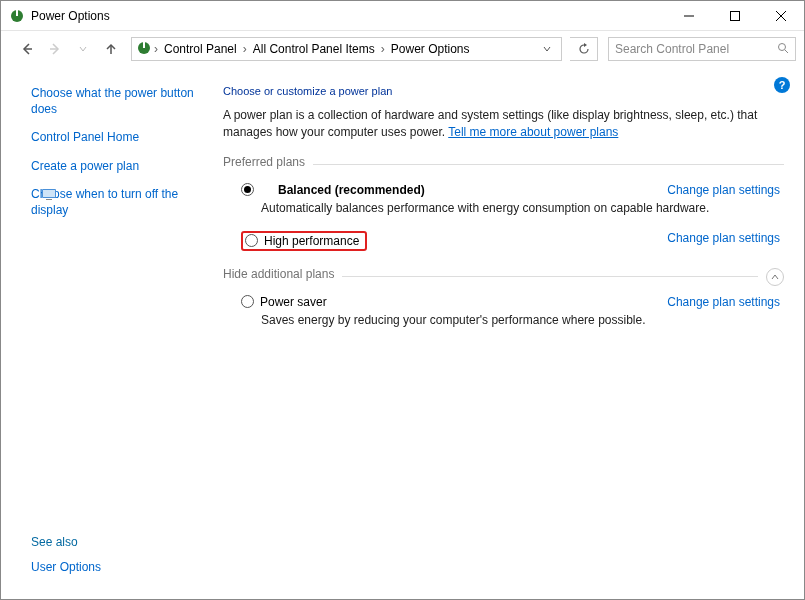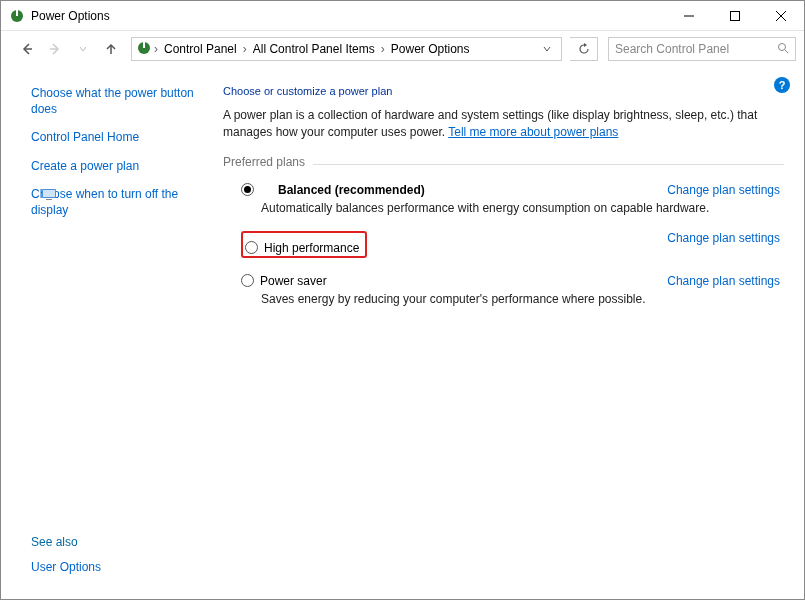--- a/index.html
+++ b/index.html
@@ -36,21 +36,21 @@
     .group-divider { display: flex; align-items: center; gap: 8px; margin-bottom: 8px; }
     .group-divider .line { flex: 1; height: 1px; background: #ddd; }
     .plan { margin: 0 0 16px 18px; position: relative; }
     .plan-top { display: flex; align-items: center; }
     .radio { width: 13px; height: 13px; border: 1px solid #555; border-radius: 50%; margin-right: 6px; display: inline-flex; align-items: center; justify-content: center; flex-shrink: 0; }
     .radio.selected::after { content: ""; width: 7px; height: 7px; background: #000; border-radius: 50%; }
     .plan-name { font-size: 12px; }
     .plan-name.bold { font-weight: 600; margin-left: 18px; }
     .plan-link { position: absolute; right: 4px; top: 0; color: #0066cc; text-decoration: none; }
     .plan-desc { margin: 4px 0 0 20px; color: #222; }
-    .highlight { border: 2px solid #e02020; border-radius: 3px; padding: 8px 6px 1px 2px; display: inline-flex; align-items: center; }
+    .highlight { border: 2px solid #e02020; border-radius: 3px; padding: 1px 6px 1px 2px; display: inline-flex; align-items: center; }
     .expand-btn { width: 18px; height: 18px; border: 1px solid #ccc; border-radius: 50%; display: flex; align-items: center; justify-content: center; color: #777; font-size: 10px; }
     .power-icon-svg { display: block; }
   </style>
 </head>
 <body>
 
 <div class="titlebar">
   <span class="icon">
     <svg class="power-icon-svg" width="16" height="16" viewBox="0 0 16 16">
         <circle cx="8" cy="8" r="6" fill="#2e7d32"></circle>
@@ -177,20 +177,29 @@
     <div class="plan">
       <div class="plan-top">
         <span class="highlight">
           <span class="radio"></span>
           <span class="plan-name">High performance</span>
         </span>
       </div>
       <a href="#" class="plan-link">Change plan settings</a>
     </div>
 
+    <div class="group-divider">
+      <span class="group-label">Hide additional plans</span>
+      <div class="line"></div>
+      <div class="expand-btn">
+          <svg width="8" height="8" viewBox="0 0 8 8">
+            <path d="M1 6 L4 2 L7 6" fill="none" stroke="#777" stroke-width="1"></path>
+          </svg>
+        </div>
+    </div>
 
     <div class="plan">
       <div class="plan-top">
         <span class="radio"></span>
         <span class="plan-name">Power saver</span>
       </div>
       <a href="#" class="plan-link">Change plan settings</a>
       <div class="plan-desc">Saves energy by reducing your computer's performance where possible.</div>
     </div>
 

